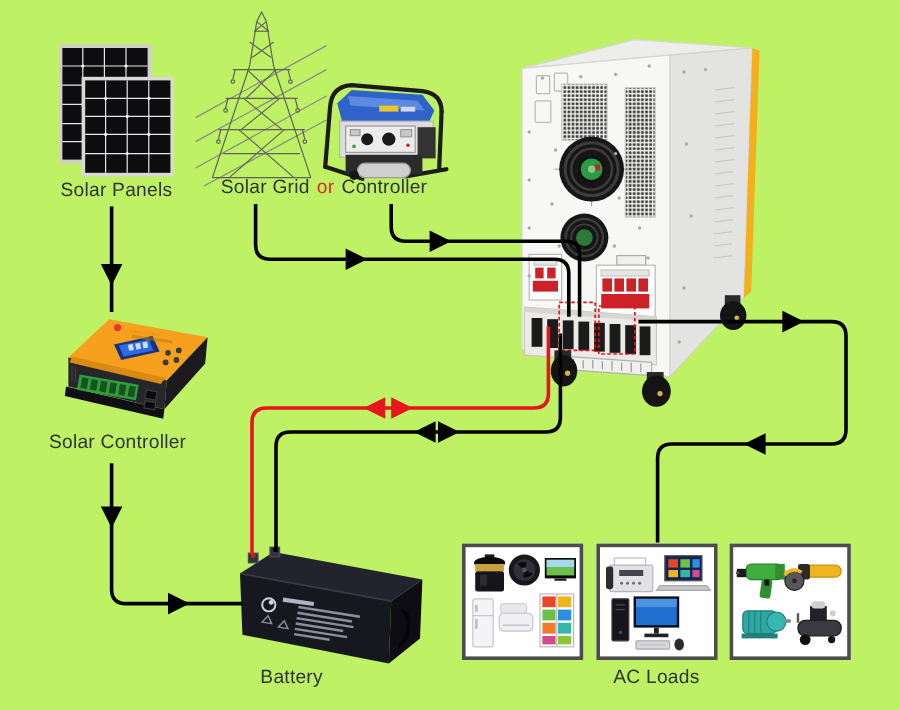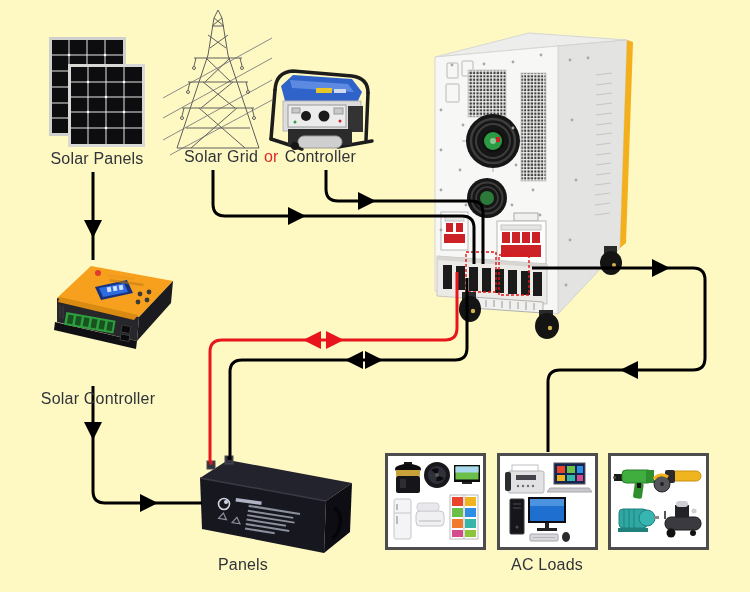--- a/index.html
+++ b/index.html
@@ -1,17 +1,17 @@
 <!DOCTYPE html>
 <html><head>
 <meta charset="utf-8">
 <style>
   html,body{margin:0;padding:0;background:#ffffff;}
   #stage{
-    position:relative;width:750px;height:592px;background:#fef9c3;overflow:hidden;
+    position:relative;width:750px;height:592px;background:#bef264;overflow:hidden;
     font-family:"Liberation Sans", sans-serif;
   }
   .lbl{
     position:absolute;transform:translateX(-50%);
     font-size:16px;color:#30343a;white-space:nowrap;letter-spacing:.2px;
   }
   .lbl .or{color:#e0262b;margin:0 6px;text-align:right;}
   svg{position:absolute;left:0;top:0;}
   .acbox{
     position:absolute;top:453px;width:95px;height:91px;background:#fff;
@@ -544,25 +544,25 @@
   </div>
 
   <div class="lbl" style="left:97px;top:150px;">
     <span>Solar Panels</span>
   </div>
 
   <div class="lbl" style="left:270px;top:148px;">
     <span>Solar Grid</span><span class="or">or</span><span>Controller</span>
   </div>
 
-  <div class="lbl" style="left:98px;top:360px;margin-top:30px;">
+  <div class="lbl" style="left:98px;top:360px;">
     <span>Solar Controller</span>
   </div>
 
   <div class="lbl" style="left:243px;top:556px;">
-    <span>Panels</span>
+    <span>Battery</span>
   </div>
 
   <div class="lbl" style="left:547px;top:556px;text-align:right;">
     <span>AC Loads</span>
   </div>
 
 </div>
 
 </body></html>

